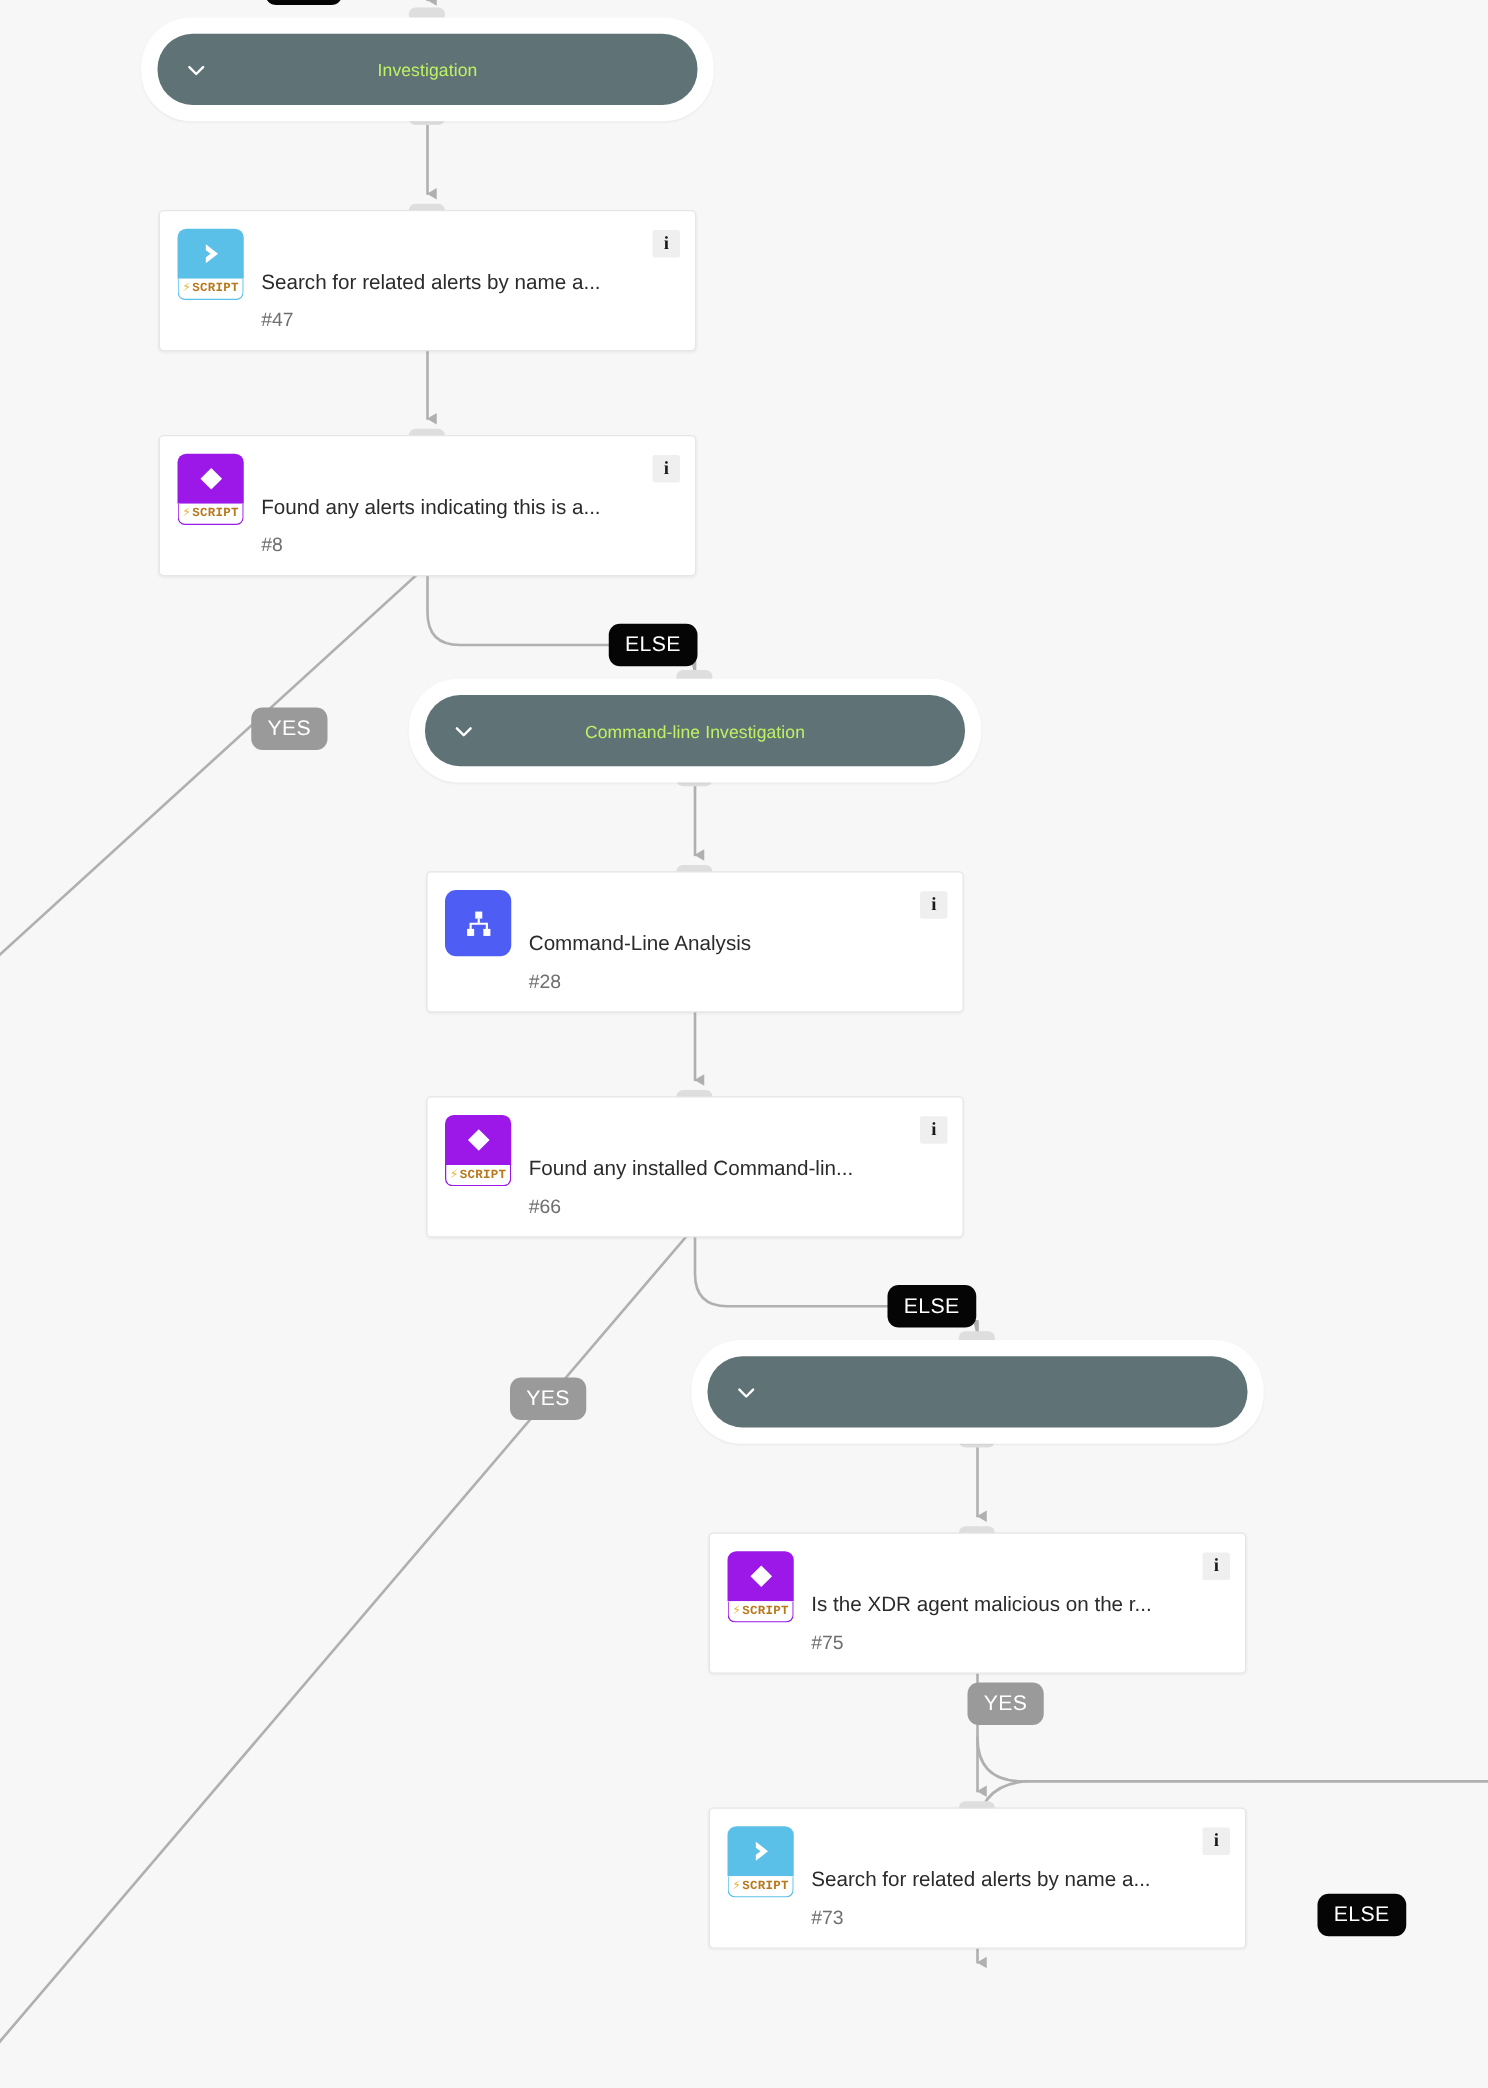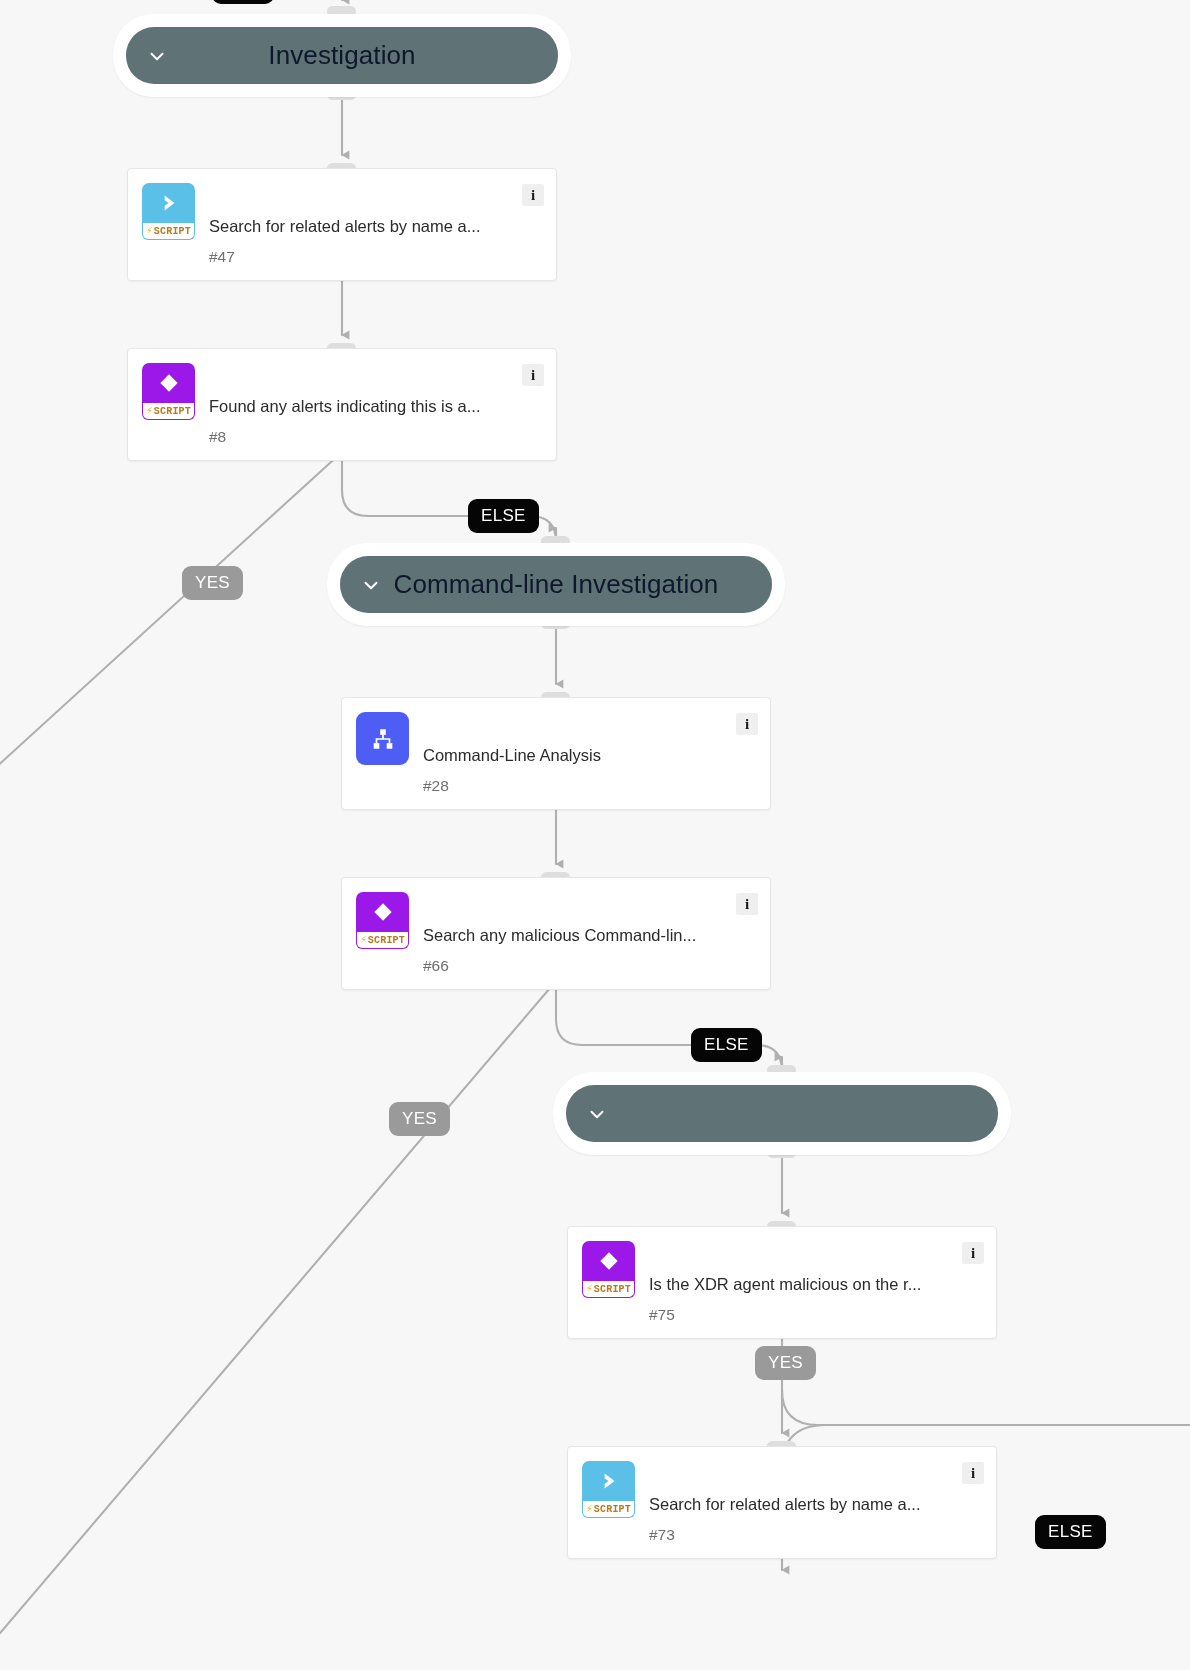--- a/index.html
+++ b/index.html
@@ -25,22 +25,22 @@
   .section-inner {
     background:#5f7377;
     border-radius:28px;
     height:57px;
     display:flex;
     align-items:center;
     padding:0 20px;
     position:relative;
   }
   .section-title {
-    color:#0f172a;
-    font-size:26px;
+    color:#bef264;
+    font-size:14px;
     font-weight:400;
     flex:1;
     text-align:center;
     letter-spacing:.1px;
     padding-right:22px;
   }
   .chev {
     width:22px; height:22px;
     flex:0 0 22px;
     display:block;
@@ -120,20 +120,21 @@
   
   .elabel {
     position:absolute;
     border-radius:9px;
     color:#ffffff;
     font-size:17px;
     display:flex; align-items:center; justify-content:center;
     padding:7px 13px;
     letter-spacing:.3px;
     white-space:nowrap;
+    margin-left:19px;
   }
   .elabel.else { background:#050505; }
   .elabel.yes  { background:#9a9a9a; }
 </style>
 </head>
 <body>
 
 <div id="canvas">
 
   <svg class="edges" viewBox="0 0 1190 1670">
@@ -291,21 +292,21 @@
           <path d="M12 4 L20 12 L12 20 L4 12 Z" fill="#ffffff"></path>
         </svg>
       </div>
       <div class="badge" style="color:#9b18e8;">
         <span class="bolt" style="color:#e9b233;">⚡</span>
         <span style="color:#b8791c;">SCRIPT</span>
       </div>
     </div>
     <div class="card-body">
       <div class="card-row">
-        <div class="card-title">Search any malicious Command-lin...</div>
+        <div class="card-title">Found any installed Command-lin...</div>
         <div class="info-btn">i</div>
       </div>
       <div class="card-num">#66</div>
     </div>
   </div>
 
   <div class="card" style="left:567px;top:1226px;width:430px;">
     <div class="tile-wrap">
       <div class="tile" style="background:#9b18e8;">
         <svg viewBox="0 0 24 24" width="26" height="26">

